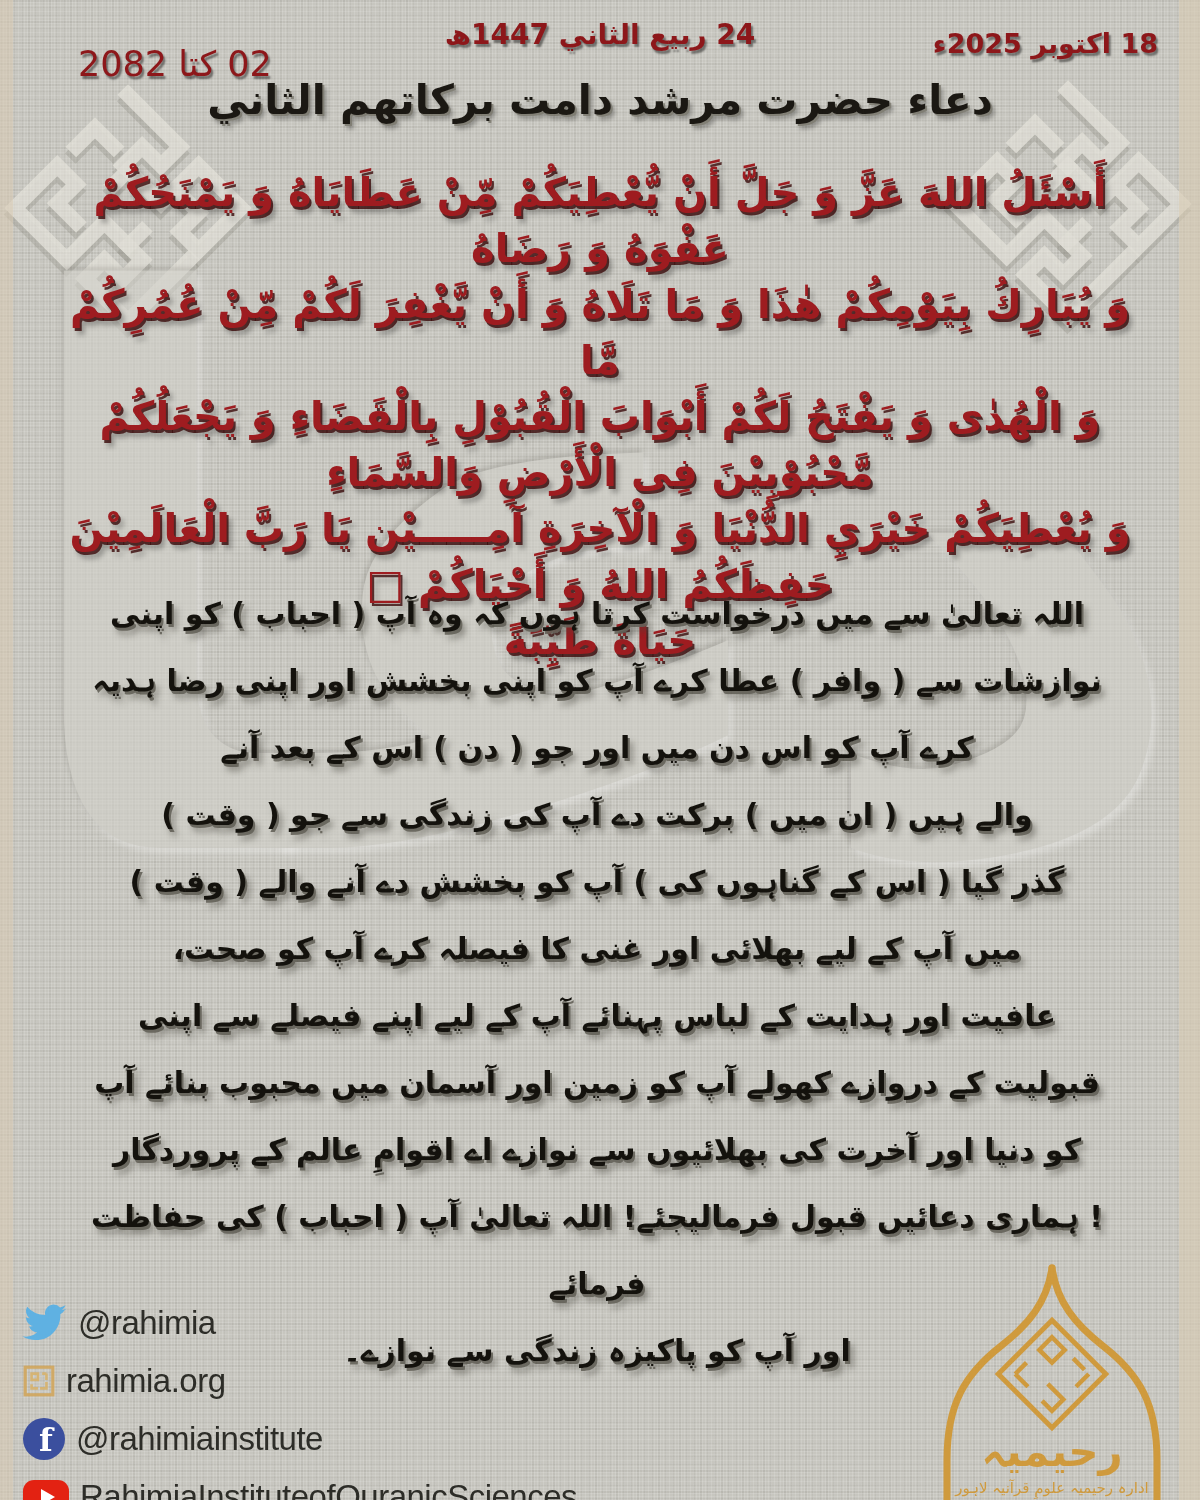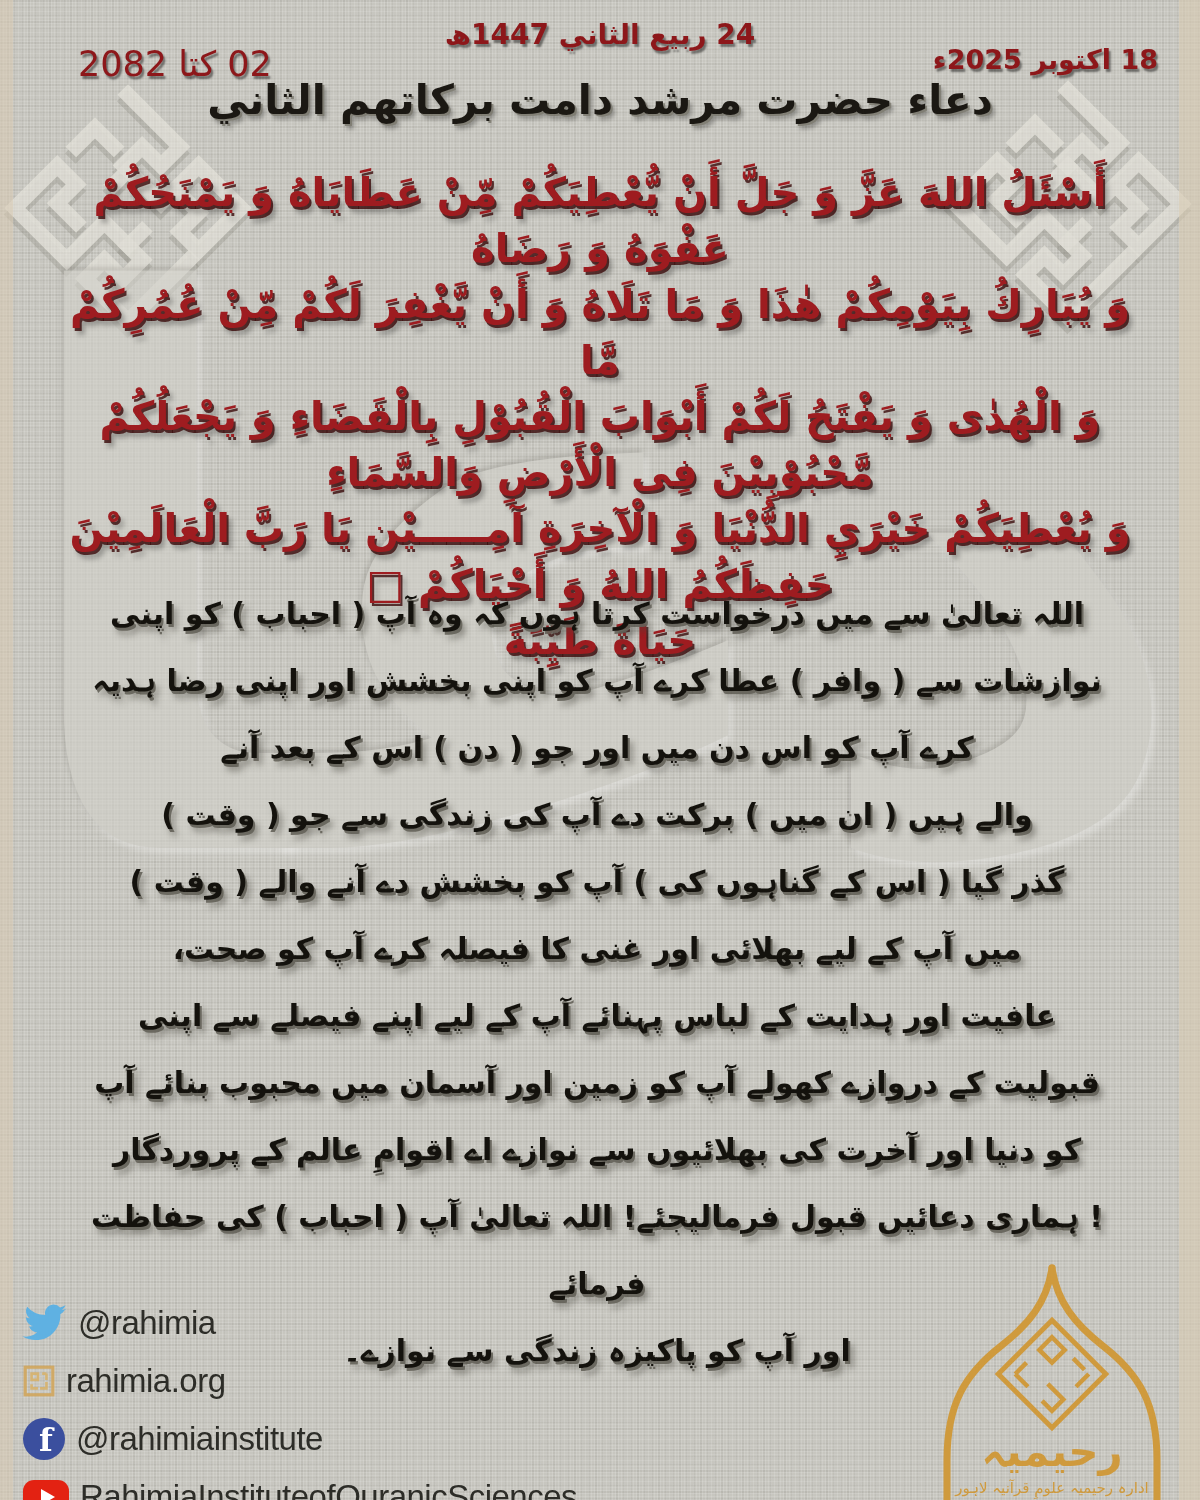--- a/index.html
+++ b/index.html
@@ -26,21 +26,21 @@
     position:absolute;top:110px;left:0;right:0;z-index:1;text-align:left;direction:rtl;
     font-size:760px;line-height:1.25;font-weight:bold;color:#d2d1ca;opacity:.6;
     text-shadow:4px 5px 6px rgba(255,255,255,.5), -2px -3px 4px rgba(110,108,99,.4);
     pointer-events:none;
   }
 
   .layer{position:absolute;left:0;top:0;width:100%;height:100%;z-index:2;}
 
   .date-hijri{position:absolute;top:18px;left:0;right:0;text-align:center;direction:rtl;
     font-size:28px;font-weight:bold;color:#8d171a;text-shadow:2px 3px 2px rgba(0,0,0,.45);}
-  .date-greg{position:absolute;top:44px;right:42px;direction:rtl;
+  .date-greg{position:absolute;top:28px;right:42px;direction:rtl;
     font-size:27px;font-weight:bold;color:#8d171a;text-shadow:2px 3px 2px rgba(0,0,0,.45);}
   .date-bik{position:absolute;top:44px;left:78px;direction:rtl;
     font-size:35px;font-weight:normal;color:#8d171a;text-shadow:2px 3px 2px rgba(0,0,0,.45);}
   .title{position:absolute;top:76px;left:0;right:0;margin:0;text-align:center;direction:rtl;
     font-size:41px;font-weight:bold;color:#1b1813;
     text-shadow:2px 2px 0 rgba(125,122,112,.85), 4px 5px 4px rgba(0,0,0,.3);}
 
   .arabic{position:absolute;top:164px;left:55px;right:55px;text-align:center;direction:rtl;}
   .ar-line{font-size:40px;font-weight:bold;line-height:56px;color:#9e1c20;
     text-shadow:2px 3px 0 rgba(56,9,9,.8), 5px 7px 5px rgba(0,0,0,.28);}

